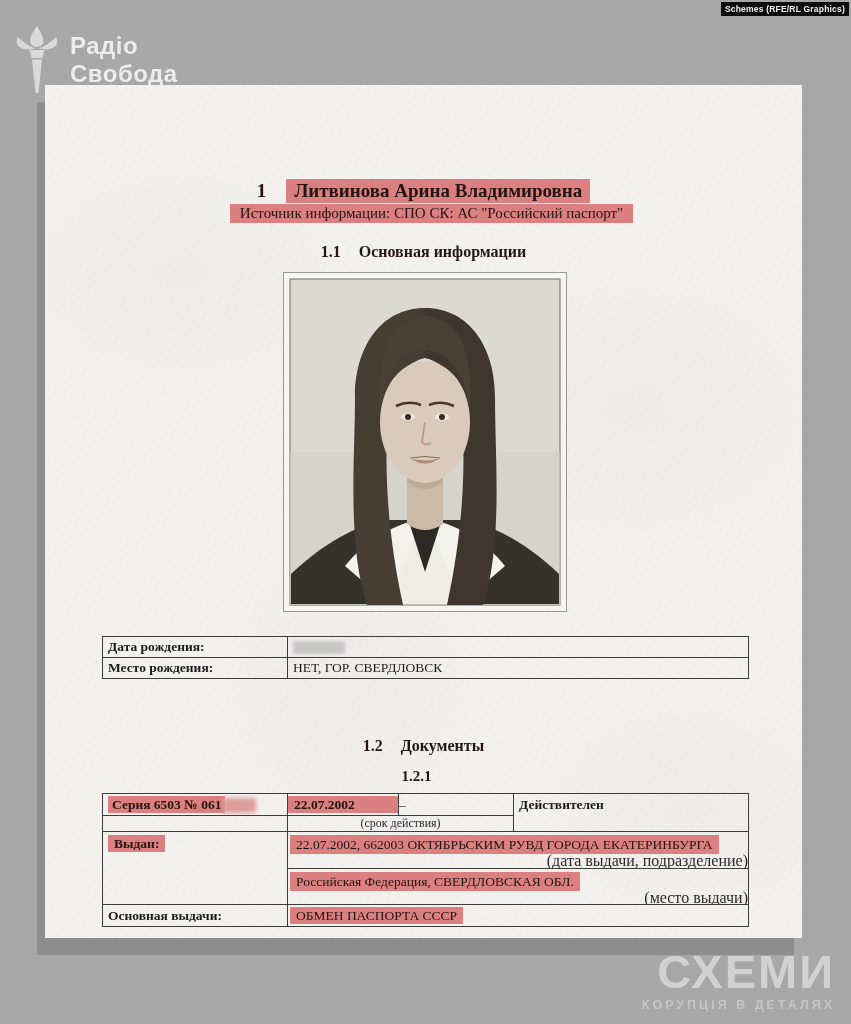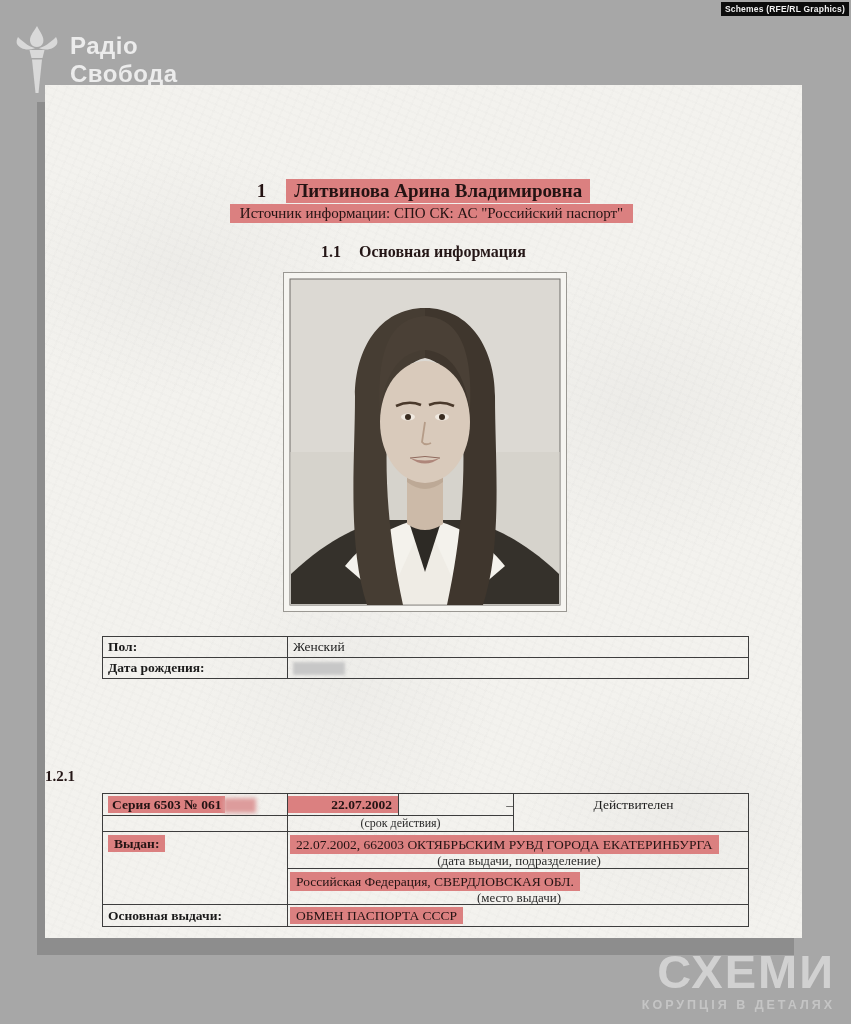--- a/index.html
+++ b/index.html
@@ -36,44 +36,44 @@
   .doc-title .num{margin-right:20px;color:#241313;}
   .doc-source{position:absolute;left:8px;top:119px;width:100%;text-align:center;font-size:15px;}
   .doc-source .hl-block{padding:1px 10px;}
 
   .h-sec{position:absolute;left:0;width:100%;display:flex;justify-content:center;align-items:baseline;
     font-weight:bold;font-size:16px;color:#241616;}
   .h-sec .num{margin-right:18px;}
   #sec11{top:158px;}
   #sec12{top:652px;}
   .h-sub{position:absolute;left:0;top:683px;width:100%;display:flex;justify-content:center;
-    align-items:baseline;font-weight:bold;font-size:15px;color:#241313;flex-direction:column;}
+    align-items:baseline;font-weight:bold;font-size:15px;color:#241313;}
   .h-sub .num{margin-right:14px;color:#241616;}
   .h-sub .hl-block{padding:1px 10px 2px;}
 
   
   .photo{position:absolute;left:238px;top:187px;width:284px;height:340px;}
 
   
   table{border-collapse:collapse;table-layout:fixed;}
   td{border:1px solid #3d3d3d;padding:0 0 0 5px;font-size:13.5px;vertical-align:middle;
      overflow:hidden;white-space:nowrap;}
   td.lbl{font-weight:bold;font-size:13.5px;color:#1a1a1a;}
   .t-main{position:absolute;left:57px;top:551px;width:646px;}
   .t-main td{height:20px;}
   .t-pass{position:absolute;left:57px;top:708px;width:646px;border-radius:15px;}
   .redact-gray{display:inline-block;width:52px;height:13px;background:#c7c7c7;filter:blur(1.5px);
     vertical-align:middle;}
   .redact-pink{display:inline-block;width:33px;height:15px;background:#dd9c9c;filter:blur(2px);
     vertical-align:middle;margin-left:-2px;}
   .val-hl{display:inline-block;background:#db8080;color:#241313;padding:0 6px;line-height:17px;}
-  .cell-caption{display:block;text-align:center;font-size:13px;color:#2a2a2a;line-height:13px;}
+  .cell-caption{display:block;text-align:right;font-size:16px;color:#2a2a2a;line-height:13px;}
   .cap-cell{font-size:12px;text-align:center;color:#2a2a2a;padding:0;}
-  .center{text-align:right;padding:0;}
-  .status-cell{font-weight:normal;text-align:center;vertical-align:top;padding-top:3px;margin-top:36px;}
+  .center{text-align:left;padding:0;}
+  .status-cell{font-weight:bold;text-align:left;vertical-align:top;padding-top:3px;margin-top:36px;}
   .vtop{vertical-align:top;padding-top:3px;}
   .vline{line-height:19px;}
 
   
   .schemes{position:absolute;right:16px;bottom:12px;text-align:right;
     font-family:"Liberation Sans",sans-serif;margin-left:47px;}
   .schemes .logo{font-size:47px;font-weight:bold;letter-spacing:2px;color:rgba(255,255,255,0.48);
     line-height:1;}
   .schemes .tagline{margin-top:3px;font-size:12.5px;font-weight:bold;letter-spacing:3px;
     color:rgba(255,255,255,0.34);}
@@ -107,21 +107,21 @@
       <span class="num">1</span>
       <span class="hl-block">Литвинова Арина Владимировна</span>
     </div>
 
     <div class="doc-source">
       <span class="hl-block">Источник информации: СПО СК: АС "Российский паспорт"</span>
     </div>
 
     <div class="h-sec" id="sec11">
       <span class="num">1.1</span>
-      <span>Основная информация</span>
+      <span>Основная информации</span>
     </div>
 
     <svg class="photo" viewBox="0 0 284 340">
       <rect x="0.5" y="0.5" width="283" height="339" fill="#f6f5f1" stroke="#9a9893"></rect>
       <rect x="7" y="7" width="270" height="326" fill="#dcd9d3" stroke="#6f6d68"></rect>
       <rect x="7" y="180" width="270" height="153" fill="#d2cfc8" opacity="0.6"></rect>
 
       <path d="M8,332 L8,302 C48,264 82,252 102,248 L182,248 C202,252 236,264 276,302 L276,332 Z" fill="#35312b"></path>
 
       <path d="M94,332 C102,272 116,252 142,248 C168,252 182,272 190,332 Z" fill="#efece5"></path>
@@ -153,30 +153,34 @@
       <path d="M127,186 Q142,183 157,186" stroke="#8f6a5e" stroke-width="1" fill="none"></path>
     </svg>
 
     <table class="t-main">
       <colgroup>
           <col style="width:185px">
           <col style="width:461px">
         </colgroup>
       <tbody>
       <tr>
-        <td class="lbl">Пол:</td>
-        <td>Женский</td>
-      </tr>
-      <tr>
         <td class="lbl">Дата рождения:</td>
         <td><span class="redact-gray"></span></td>
       </tr>
+      <tr>
+        <td class="lbl">Место рождения:</td>
+        <td>НЕТ, ГОР. СВЕРДЛОВСК</td>
+      </tr>
     </tbody>
       </table>
 
+    <div class="h-sec" id="sec12">
+      <span class="num">1.2</span>
+      <span>Документы</span>
+    </div>
 
     <div class="h-sub">
       <span class="num">1.2.1</span>
     </div>
 
     <table class="t-pass">
       <colgroup>
           <col style="width:185px">
           <col style="width:111px">
           <col style="width:115px">

